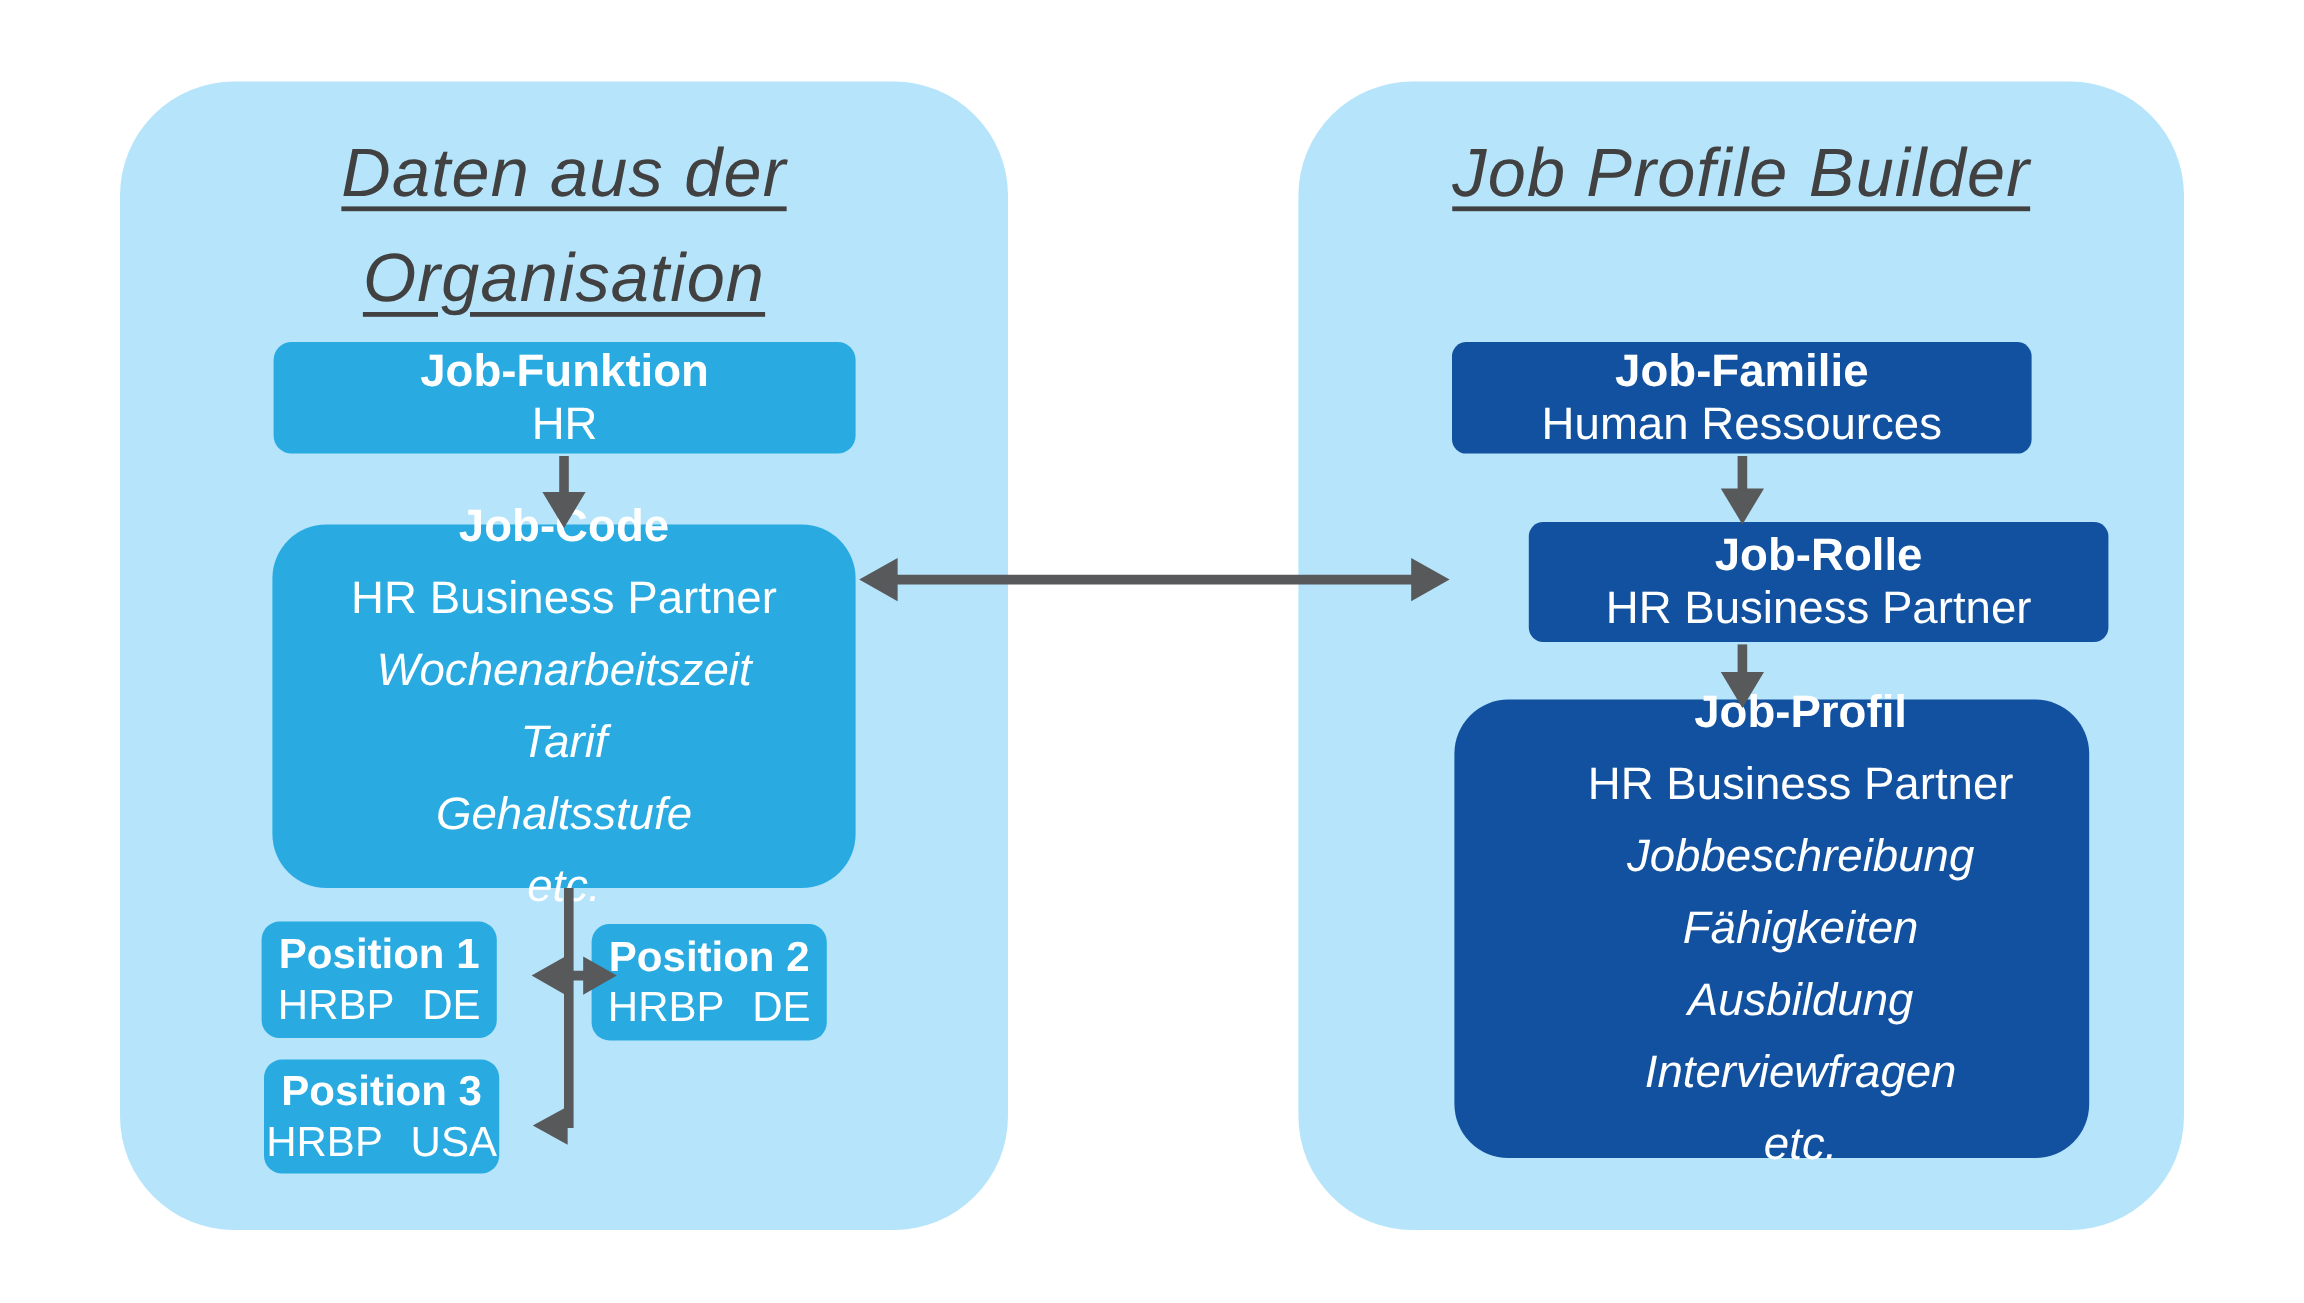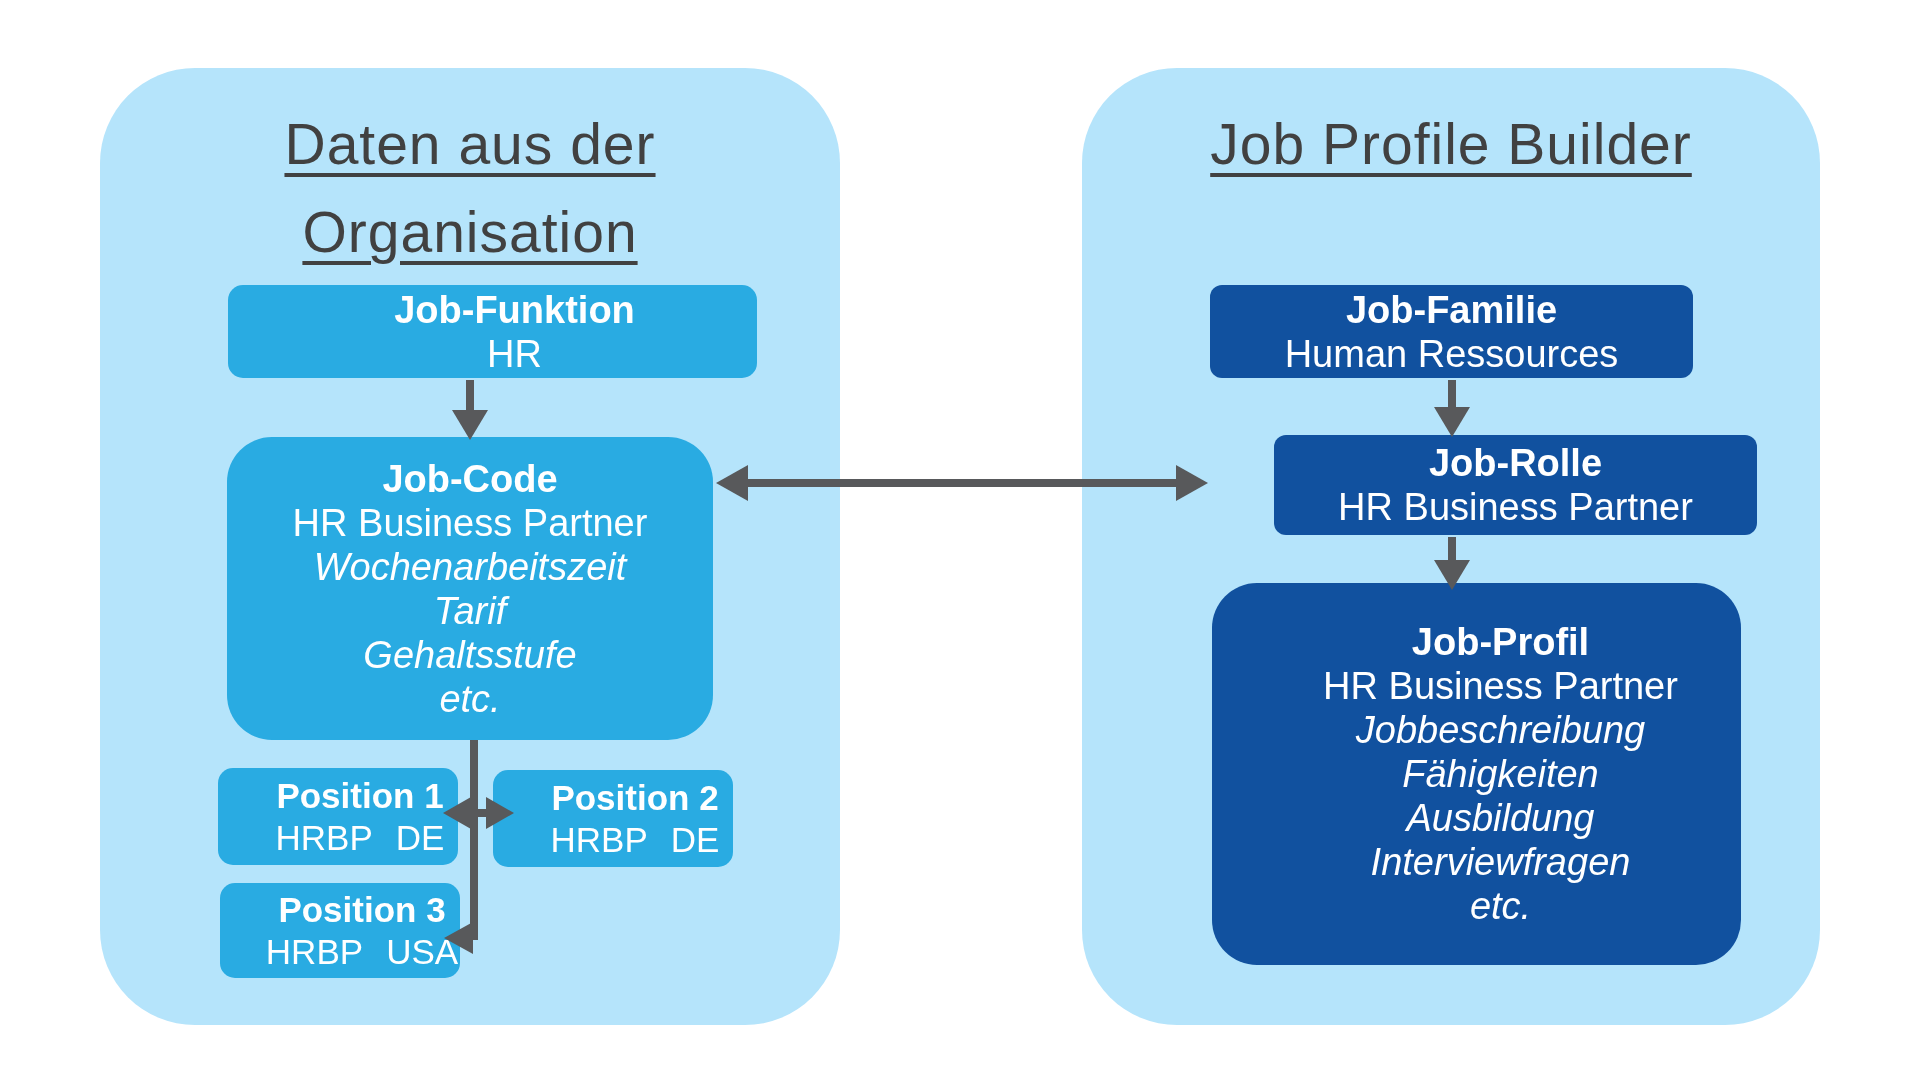--- a/index.html
+++ b/index.html
@@ -24,36 +24,37 @@
     text-align:center;
     color:#414141;
     font-size:57px;
     line-height:88px;
     letter-spacing:1px;
   }
   .panel-title .tline{
     text-decoration:underline;
     text-decoration-thickness:4px;
     text-underline-offset:9px;
+    font-style:italic;
   }
   .box{
     position:absolute;
     color:#ffffff;
     display:flex;flex-direction:column;
     align-items:center;justify-content:center;
     text-align:center;
   }
   .box .b-title{font-weight:700;font-size:38px;line-height:44px;}
   .box .b-sub{font-size:38px;line-height:44px;}
   .box .b-detail{font-size:38px;line-height:44px;font-style:italic;}
   .mid-blue{background:#29abe2;}
   .dark-blue{background:#11519f;text-align:center;}
   .r12{border-radius:12px;}
-  .r15{border-radius:15px;padding-left:44px;}
-  .r45{border-radius:45px;}
+  .r15{border-radius:15px;}
+  .r45{border-radius:45px;gap:16px;}
   
   #box-job-funktion{left:228px;top:285px;width:485px;height:93px;}
   #box-job-code{left:227px;top:437px;width:486px;height:303px;}
   .pos-box{width:196px;height:97px;}
   .pos-box .b-title{font-size:35px;line-height:42px;}
   .pos-box .b-sub{font-size:35px;line-height:42px;word-spacing:14px;}
   #box-pos1{left:218px;top:768px;}
   #box-pos2{left:493px;top:770px;}
   #box-pos3{left:220px;top:883px;height:95px;}
   

